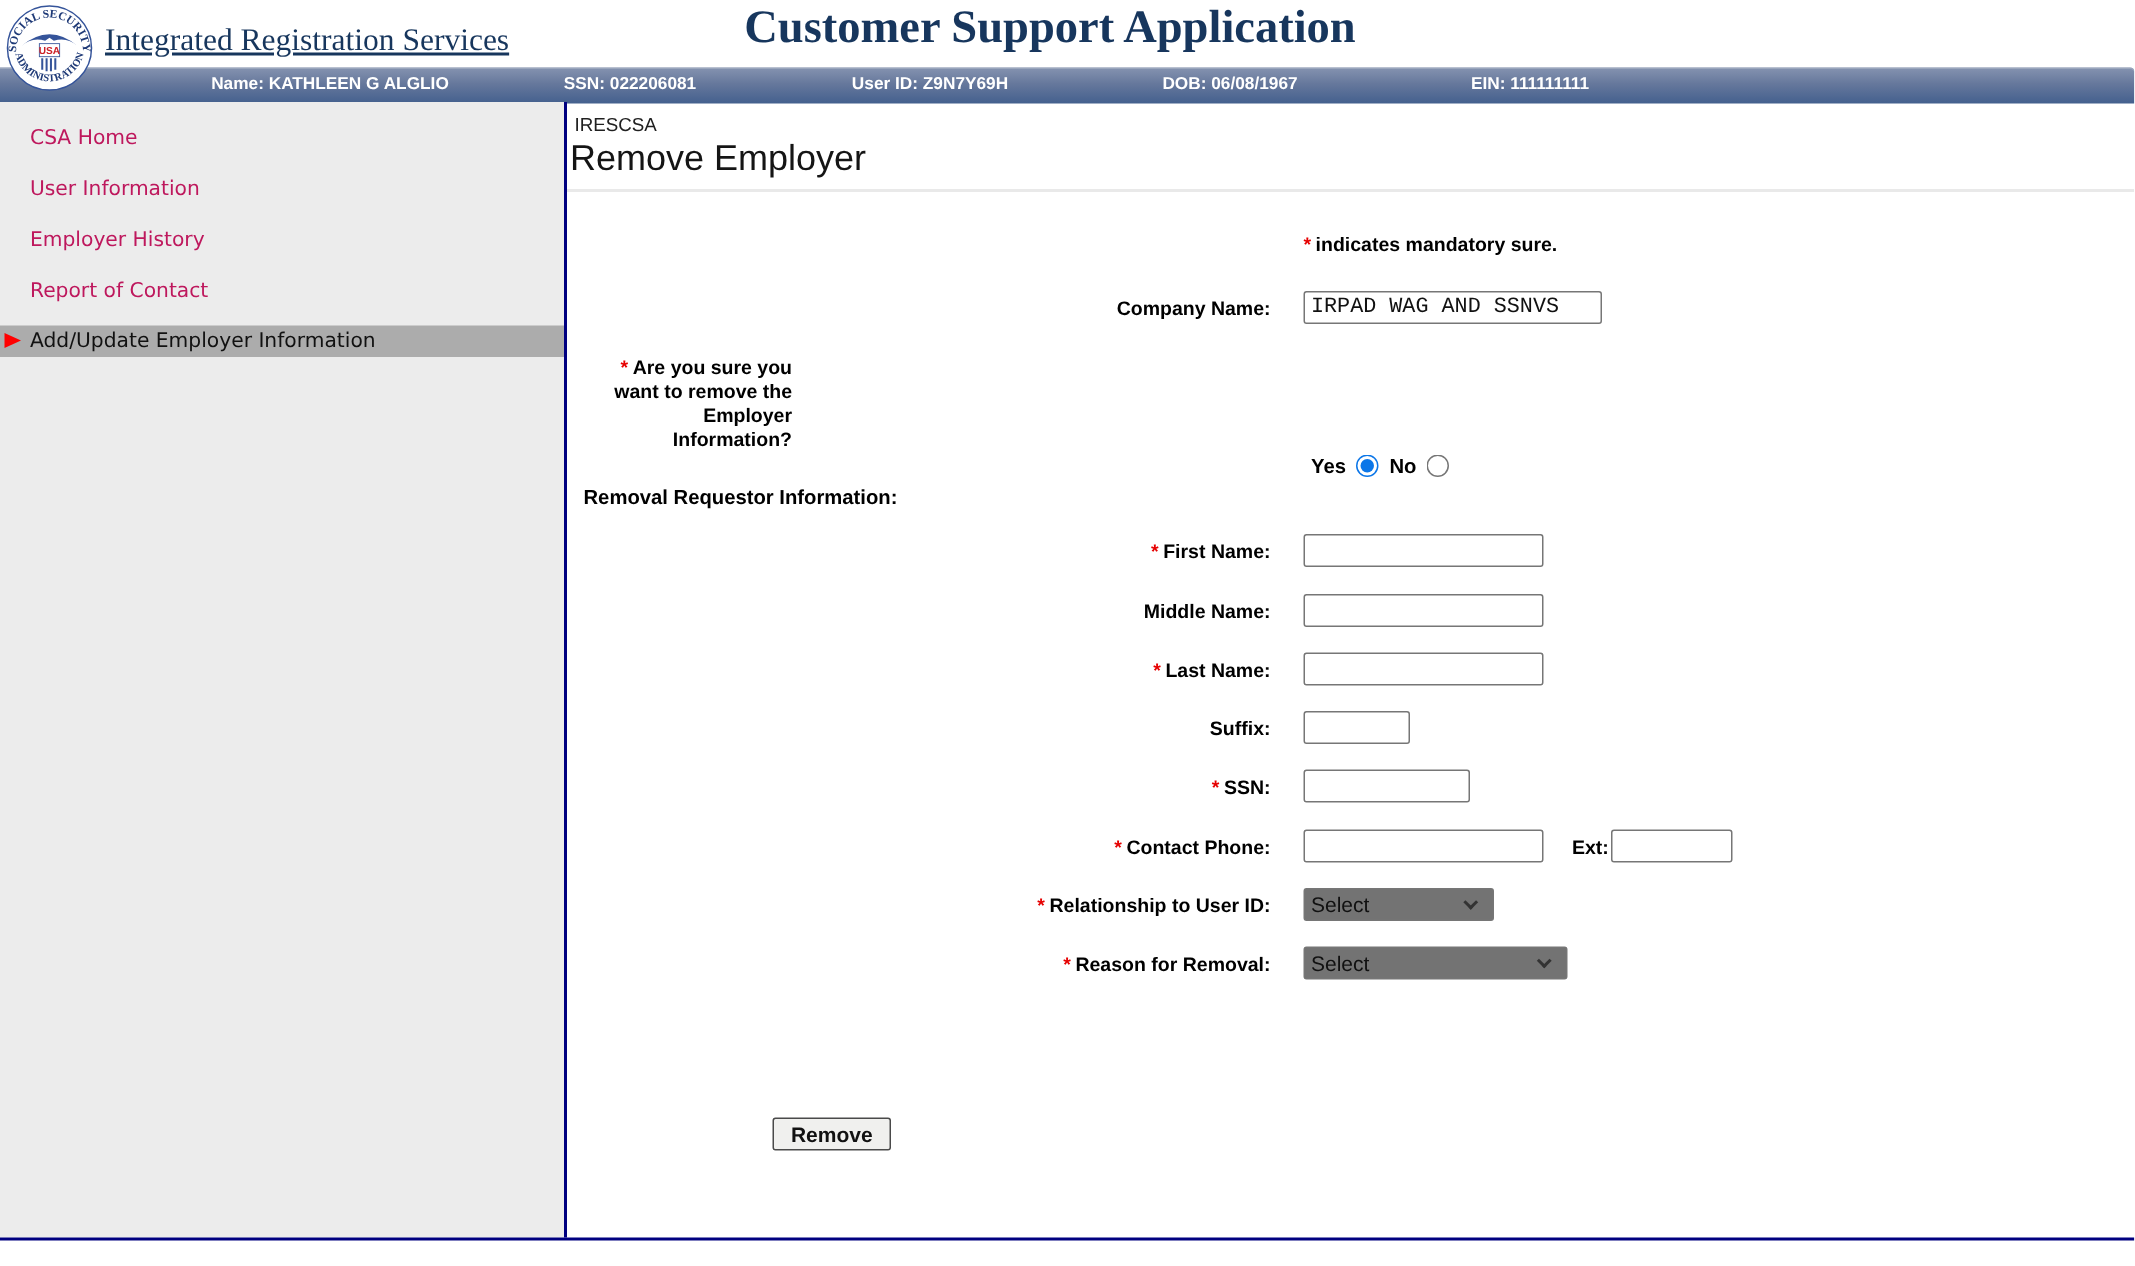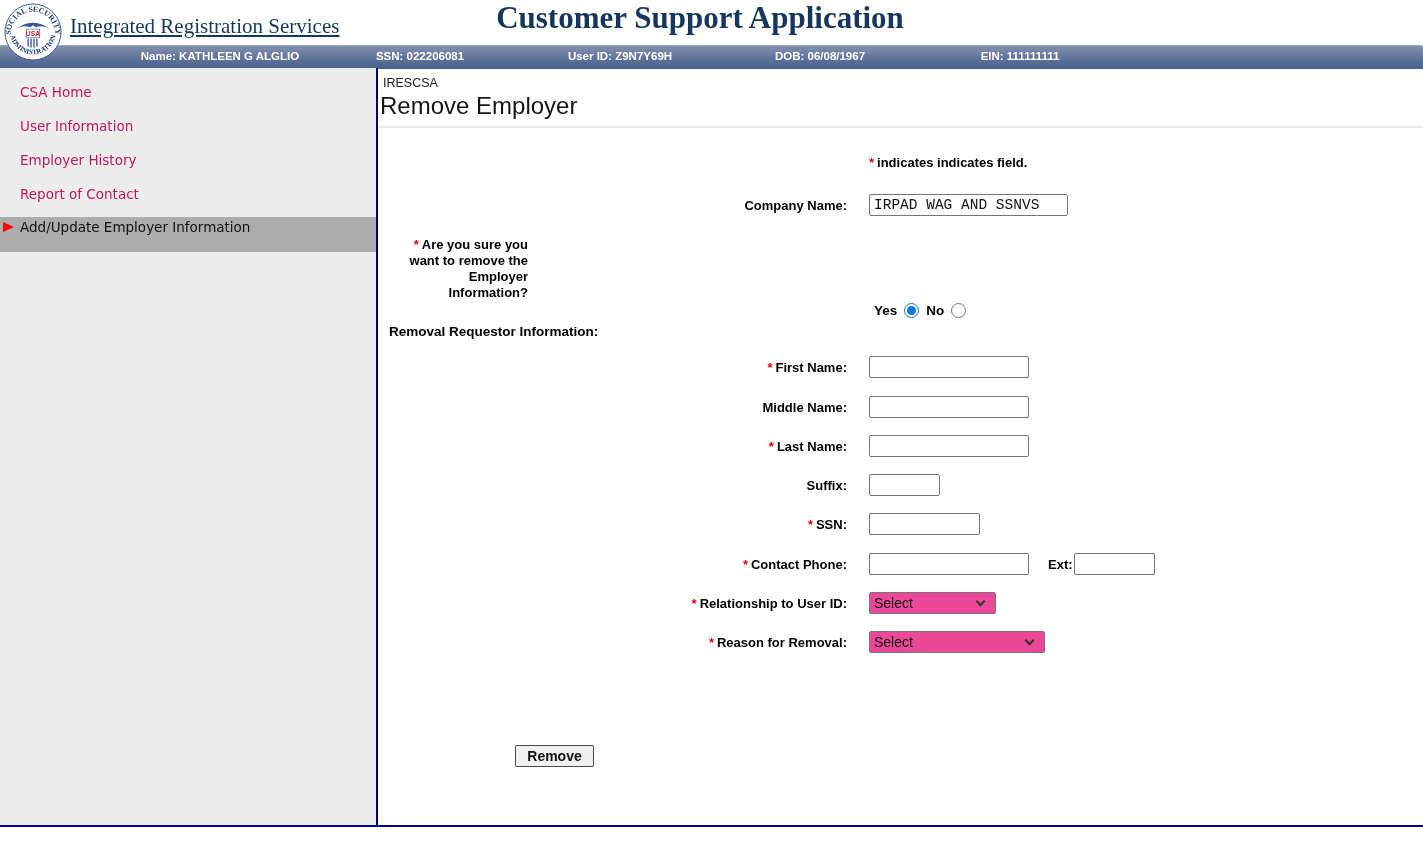--- a/index.html
+++ b/index.html
@@ -40,21 +40,21 @@
   .sidebar {
     position:absolute; left:0; top:68px; width:376px; height:757px;
     background:#ECECEC;
   }
   .side-link {
     position:absolute; left:20px;
     font-family:"DejaVu Sans", sans-serif; font-size:13.5px;
     color:#be185d; text-decoration:none; white-space:nowrap; cursor:pointer;
   }
   .side-active {
-    position:absolute; left:0; top:149px; width:376px; height:35px;
+    position:absolute; left:0; top:149px; width:376px; height:21px;
     background:#ACACAC; cursor:pointer;
   }
   .side-active .arrow {
     position:absolute; left:3px; top:5px; width:0; height:0;
     border-left:11px solid #FF0000;
     border-top:5px solid transparent; border-bottom:5px solid transparent;
   }
   .side-active .lbl {
     position:absolute; left:20px; top:0; line-height:21px;
     font-family:"DejaVu Sans", sans-serif; font-size:13.5px; color:#111;
@@ -73,21 +73,21 @@
   .flabel {
     position:absolute; left:540px; width:307px; text-align:right;
     font-weight:bold; font-size:13px; color:#000; white-space:nowrap;
   }
   .tin {
     position:absolute; height:22px; border:1px solid #767676; background:#fff;
     font-family:Liberation Mono, monospace; font-size:14.5px; color:#111;
     padding:0 4px; border-radius:2px;
   }
   .sel {
-    position:absolute; height:22px; border:1px solid #767676; background:#ec4899;
+    position:absolute; height:22px; border:1px solid #767676; background:#737373;
     font-family:"Liberation Sans", sans-serif; font-size:14px; color:#111;
     appearance:none; -webkit-appearance:none; padding:0 18px 0 4px; border-radius:2px;
   }
   .chev {
     position:absolute; width:7px; height:7px;
     border-right:2px solid #333; border-bottom:2px solid #333;
     transform:rotate(45deg); pointer-events:none;
   }
   .question {
     position:absolute; left:386px; top:237px; width:142px; text-align:right;
@@ -159,21 +159,21 @@
     </div>
   </nav>
   <div class="vline"></div>
   <div class="bline"></div>
 
   <div class="breadcrumb">IRESCSA</div>
   <div class="page-title">Remove Employer</div>
   <div class="title-divider"></div>
 
   <div class="note">
-    <span class="req">*</span><span>indicates indicates field.</span>
+    <span class="req">*</span><span>indicates mandatory sure.</span>
   </div>
 
   <div class="flabel" style="top:198px">
     <span>Company Name:</span>
   </div>
   <input class="tin" style="left: 869px; top: 194px; width: 199px;" type="text" value="IRPAD WAG AND SSNVS">
 
   <div class="question">
     <span class="req">*</span><span>Are you sure you want to remove the Employer Information?</span>
   </div>

